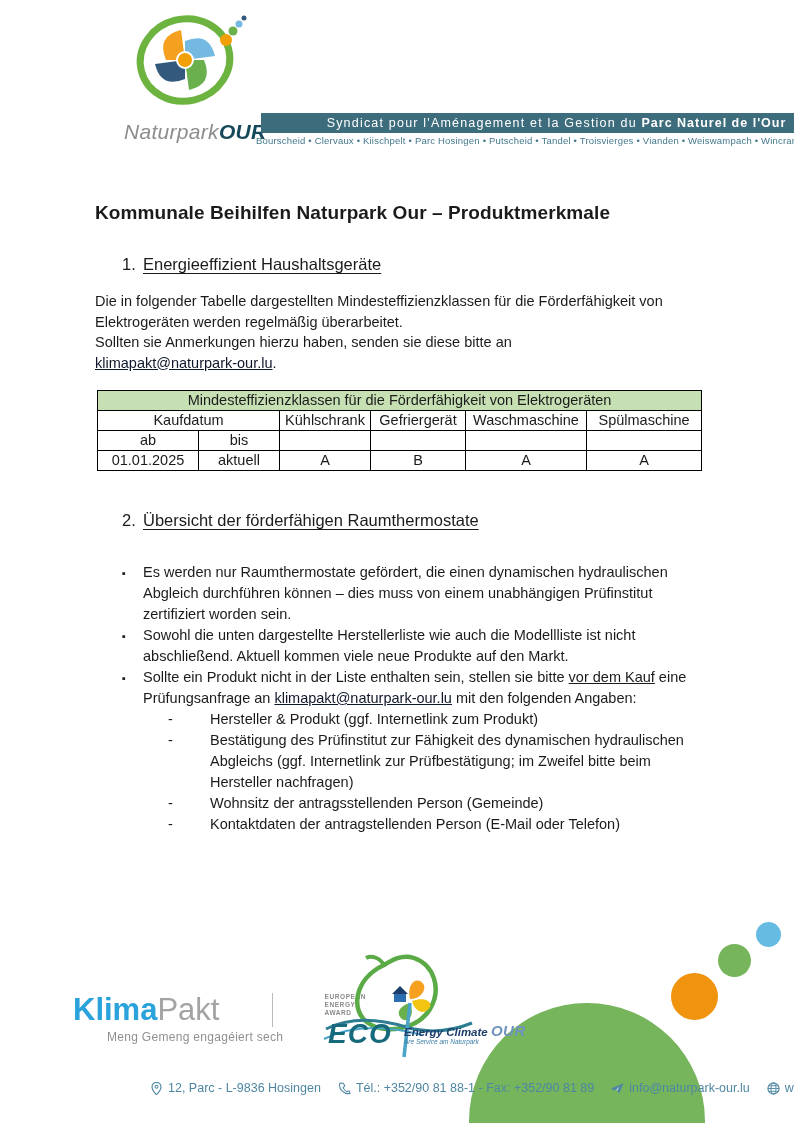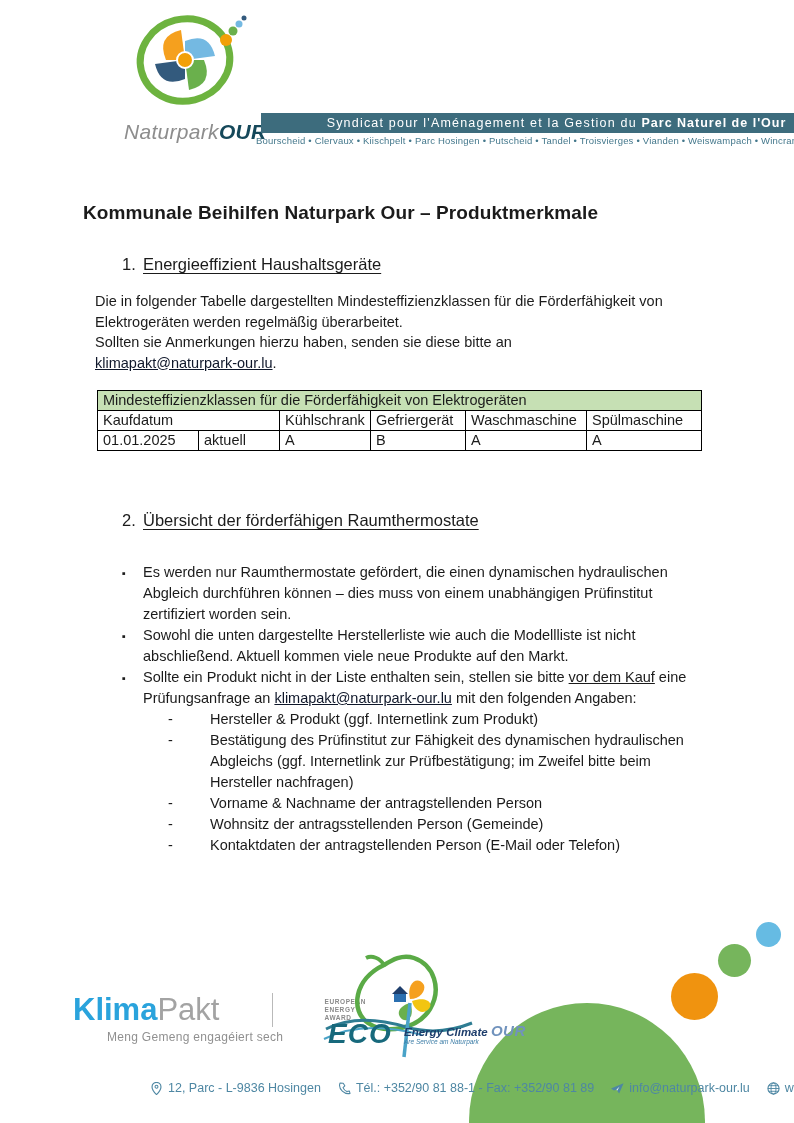--- a/index.html
+++ b/index.html
@@ -14,33 +14,33 @@
   .banner{
     position:absolute;left:261px;top:113px;width:591px;height:20px;background:#3d6c7d;
     color:#fff;font-size:12.5px;line-height:20px;text-align:center;letter-spacing:1.2px;white-space:nowrap;
   }
   .banner b{letter-spacing:1px;}
   .municipalities{
     position:absolute;left:256px;top:135px;width:504px;text-align:center;
     font-size:9.5px;color:#44788c;letter-spacing:.2px;white-space:nowrap;
   }
   
-  .doc-title{position:absolute;left:83px;top:202px;font-size:19px;font-weight:700;letter-spacing:.1px;}
+  .doc-title{position:absolute;left:95px;top:202px;font-size:19px;font-weight:700;letter-spacing:.1px;}
   .sec-heading{position:absolute;font-size:16.5px;}
   .sec-heading .num{display:inline-block;width:21px;}
   .sec-heading .ht{text-decoration:underline;text-underline-offset:3px;}
   .h1{left:122px;top:255px;}
   .h2{left:122px;top:511px;}
   .para{position:absolute;left:95px;top:291px;font-size:14.5px;line-height:20.5px;}
   .para div{white-space:nowrap;}
   a.doclink{color:#0f172a;text-decoration:underline;cursor:pointer;}
   
   table.efftable{
     position:absolute;left:97px;top:390px;width:604px;border-collapse:collapse;
-    font-size:14.5px;table-layout:fixed;
+    font-size:14.5px;table-layout:fixed;text-align:center;
   }
   table.efftable td{border:1.4px solid #000;padding:0 5px;height:19px;line-height:19px;overflow:hidden;white-space:nowrap;}
   td.greenhead{background:#c6e0b4;padding-left:10px;}
   
   .bullets{position:absolute;left:122px;top:562px;width:600px;font-size:14.5px;line-height:21px;}
   .bullet{display:flex;}
   .bullet > .bm{width:21px;flex:0 0 21px;}
   .bullet > .bm::before{content:"▪";font-size:11px;}
   .subitem{display:flex;margin-left:46px;gap:20px;}
   .subitem > .dm{width:22px;flex:0 0 22px;}
@@ -48,21 +48,21 @@
   .bt div{white-space:nowrap;}
   .emph{font-weight:400;text-decoration:underline;}
   
   .circle{position:absolute;border-radius:50%;z-index:0;}
   .c-big{left:469px;top:1003px;width:236px;height:236px;background:#76b55c;}
   .c-orange{left:671px;top:973px;width:47px;height:47px;background:#f0930f;}
   .c-green{left:718px;top:944px;width:33px;height:33px;background:#76b55c;}
   .c-blue{left:756px;top:922px;width:25px;height:25px;background:#66bbe3;}
   
   .klimapakt{position:absolute;left:73px;top:993px;z-index:1;}
-  .kp-row{display:flex;align-items:center;gap:44px;}
+  .kp-row{display:flex;gap:44px;}
   .kp-word{font-size:31px;line-height:34px;}
   .kp-word .k1{color:#2aa3dc;font-weight:700;}
   .kp-word .k2{color:#a3a3a3;font-weight:300;}
   .kp-div{width:1px;height:34px;background:#b9b9b9;margin:0 7px 0 9px;}
   .kp-award{font-size:6.5px;line-height:8px;font-weight:700;color:#8a8a8a;letter-spacing:.6px;}
   .kp-tag{font-size:12px;color:#909090;margin-top:3px;margin-left:34px;letter-spacing:.3px;}
   
   .eco-svg{position:absolute;left:322px;top:953px;width:170px;height:108px;z-index:1;}
   .eco-word{position:absolute;left:328px;top:1018px;font-size:28px;font-style:italic;font-weight:800;color:#17697c;letter-spacing:1px;z-index:1;}
   .eco-ec{position:absolute;left:404px;top:1022px;font-size:11.5px;font-style:italic;font-weight:700;color:#1e3e6c;z-index:1;white-space:nowrap;}
@@ -130,20 +130,28 @@
       <td class="greenhead" colspan="6">Mindesteffizienzklassen für die Förderfähigkeit von Elektrogeräten</td>
     </tr>
     <tr>
       <td colspan="2">Kaufdatum</td>
       <td>Kühlschrank</td>
       <td>Gefriergerät</td>
       <td>Waschmaschine</td>
       <td>Spülmaschine</td>
     </tr>
     <tr>
+      <td>ab</td>
+      <td>bis</td>
+      <td></td>
+      <td></td>
+      <td></td>
+      <td></td>
+    </tr>
+    <tr>
       <td>01.01.2025</td>
       <td>aktuell</td>
       <td>A</td>
       <td>B</td>
       <td>A</td>
       <td>A</td>
     </tr>
   </tbody>
     </table>
 
@@ -185,26 +193,20 @@
           <div>Hersteller &amp; Produkt (ggf. Internetlink zum Produkt)</div>
         </div>
     </div>
     <div class="subitem">
       <span class="dm"></span>
       <div class="bt">
         <div>Bestätigung des Prüfinstitut zur Fähigkeit des dynamischen hydraulischen</div>
         <div>Abgleichs (ggf. Internetlink zur Prüfbestätigung; im Zweifel bitte beim</div>
         <div>Hersteller nachfragen)</div>
       </div>
-    </div>
-    <div class="subitem">
-      <span class="dm"></span>
-      <div class="bt">
-          <div>Vorname &amp; Nachname der antragstellenden Person</div>
-        </div>
     </div>
     <div class="subitem">
       <span class="dm"></span>
       <div class="bt">
           <div>Wohnsitz der antragsstellenden Person (Gemeinde)</div>
         </div>
     </div>
     <div class="subitem">
       <span class="dm"></span>
       <div class="bt">

